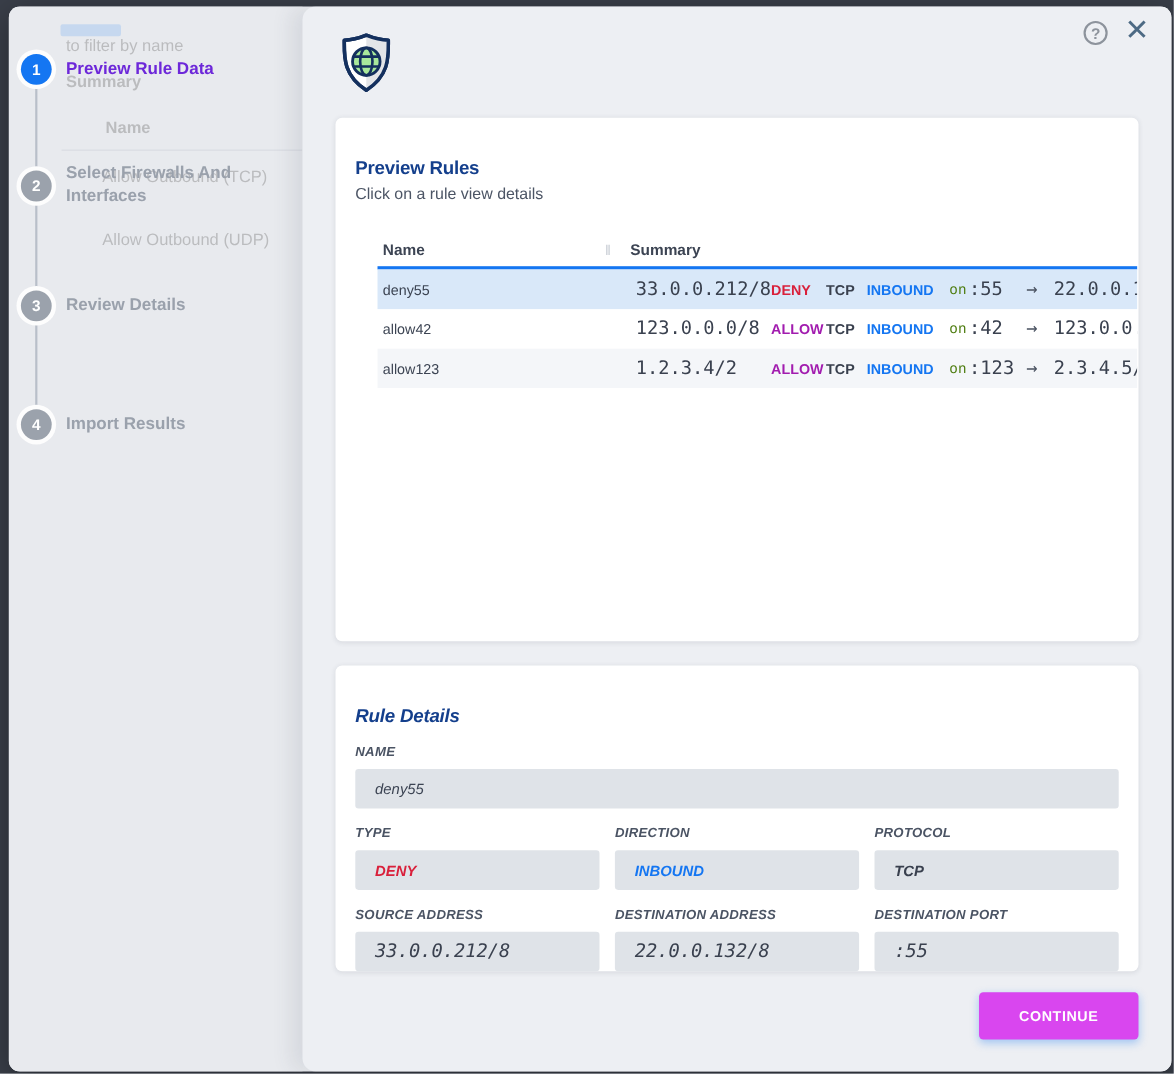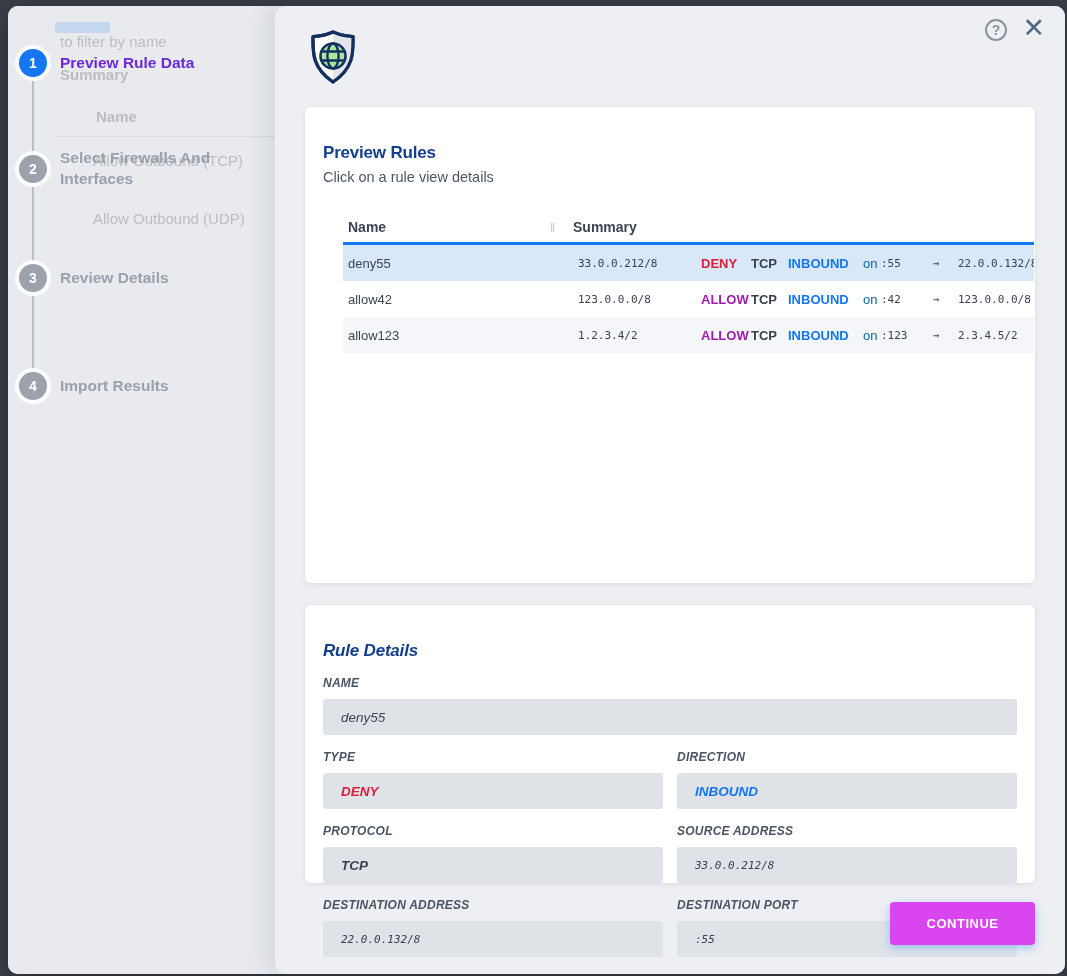--- a/index.html
+++ b/index.html
@@ -92,40 +92,40 @@
   .thead { display:flex; align-items:center; height:33px; border-bottom:3px solid #1476f2; }
   .th { font-size:14px; font-weight:700; color:#3c4453; }
   .th-name { width:207px; padding-left:5px; }
   .col-handle { width:10px; color:#c6cbd3; font-size:13px; cursor:col-resize; }
   .th-summary { margin-left:13px; }
   .trow { display:flex; align-items:center; height:36px; font-size:13px; cursor:pointer; }
   .trow.row-selected { background:#d9e8f9; }
   .trow.row-alt { background:#f4f6f9; }
   .cell-name { width:235px; padding-left:5px; color:#3c4453; }
   .cell-summary { display:flex; align-items:center; width:456px; overflow:hidden; white-space:nowrap; }
-  .mono { font-family:"DejaVu Sans Mono", monospace; font-size:11px; color:#3a414f; }
+  .mono { font-family:"DejaVu Sans Mono", monospace; font-size:17px; color:#3a414f; }
   .sm-src { width:123px; }
   .sm-action { width:50px; font-weight:700; font-size:13px; }
   .action-deny { color:#d9203b; }
   .action-allow { color:#a21caf; }
   .sm-proto { width:37px; font-weight:700; color:#39404e; font-size:13px; }
   .sm-dir { width:75px; font-weight:700; color:#1476f2; font-size:13px; }
-  .sm-on { width:18px; color:#0369a1; font-size:13px; }
+  .sm-on { width:18px; color:#4d7c0f; font-size:13px;font-family:Liberation Mono, monospace; }
   .sm-port { width:52px; }
   .sm-arrow { width:25px; color:#4a5261; }
   .sm-dest { flex:1; overflow:hidden; }
 
   
   .field-label { font-size:12px; font-weight:700; color:#4b5464; letter-spacing:.02em; margin:15px 0 9px; }
   .field-box {
     height:36px; background:#dfe3e8; border-radius:3px;
     display:flex; align-items:center; padding-left:18px;
     font-size:13.5px; color:#3c4453;
   }
-  .field-grid { display:grid; grid-template-columns:repeat(2, 1fr); column-gap:14px; }
+  .field-grid { display:grid; grid-template-columns:repeat(3, 1fr); column-gap:14px; }
   .v-deny { color:#d9203b; font-weight:700; }
   .v-inbound { color:#1476f2; font-weight:700; }
   .v-tcp { color:#39404e; font-weight:600; }
 
   .continue-btn {
     position:absolute; left:615px; top:896px; width:145px; height:43px;
     background:#d946ef; color:#fff; border:none; border-radius:4px;
     font-family:"Liberation Sans", sans-serif;
     font-size:13px; font-weight:700; letter-spacing:.04em;
     box-shadow:0 3px 8px rgba(20,118,242,.35);

